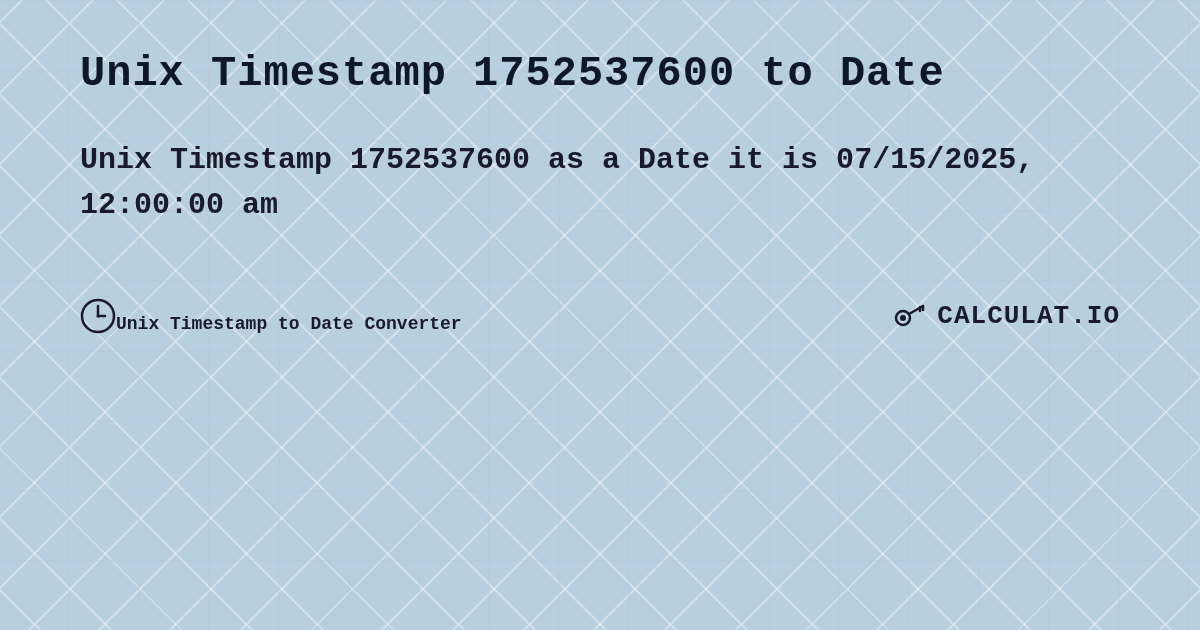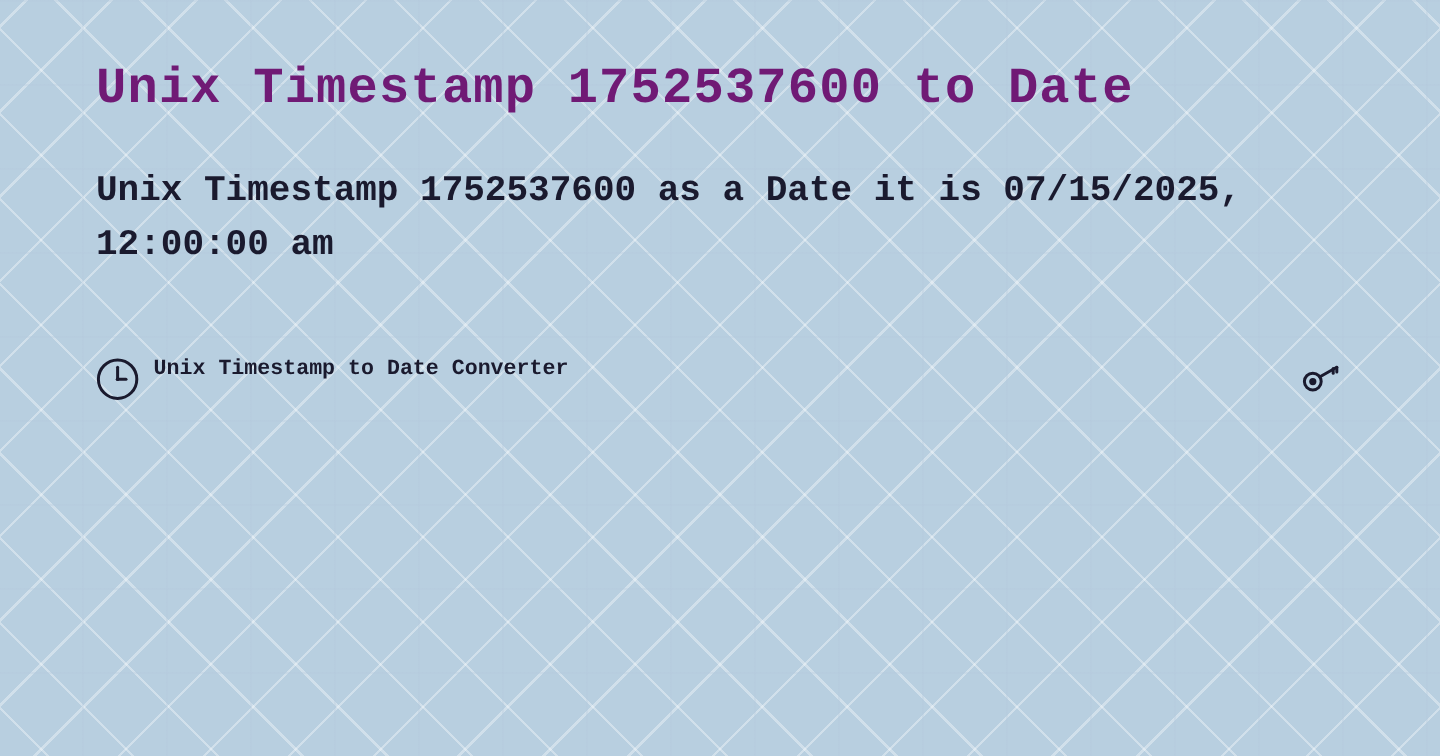--- a/index.html
+++ b/index.html
@@ -69,21 +69,21 @@
 
     .content {
       position: relative;
       z-index: 1;
       padding: 50px 80px 40px 80px;
     }
 
     .main-title {
       font-size: 42px;
       font-weight: bold;
-      color: #701a75;
+      color: #0f172a;
       margin-bottom: 40px;
       font-family: 'Courier New', Courier, monospace;
       letter-spacing: 1px;
     }
 
     .description {
       font-size: 20px;
       color: #2a2a3e;
       line-height: 1.6;
       margin-bottom: 50px;
@@ -105,22 +105,21 @@
 
     .footer {
       display: flex;
       align-items: center;
       justify-content: space-between;
       margin-top: 20px;
     }
 
     .footer-left {
       display: flex;
-      align-items: flex-start;
-      gap: 12px;
+      align-items: flex-end;
     }
 
     .clock-icon {
       width: 36px;
       height: 36px;
       flex-shrink: 0;
     }
 
     .footer-label {
       font-size: 18px;
@@ -178,16 +177,17 @@
     <div class="logo-area">
 
       <svg class="logo-icon" viewBox="0 0 36 36" fill="none" xmlns="http://www.w3.org/2000/svg">
 
         <circle cx="10" cy="20" r="7" stroke="#1a1a2e" stroke-width="2.5" fill="none"></circle>
         <circle cx="10" cy="20" r="3" fill="#1a1a2e"></circle>
         <line x1="16" y1="16" x2="30" y2="8" stroke="#1a1a2e" stroke-width="2.5" stroke-linecap="round"></line>
         <line x1="27" y1="9" x2="27" y2="13" stroke="#1a1a2e" stroke-width="2.5" stroke-linecap="round"></line>
         <line x1="30" y1="8" x2="30" y2="12" stroke="#1a1a2e" stroke-width="2.5" stroke-linecap="round"></line>
       </svg>
+      <span class="logo-text">CALCULAT.IO</span>
     </div>
   </div>
 
 </div>
 
 </body></html>

